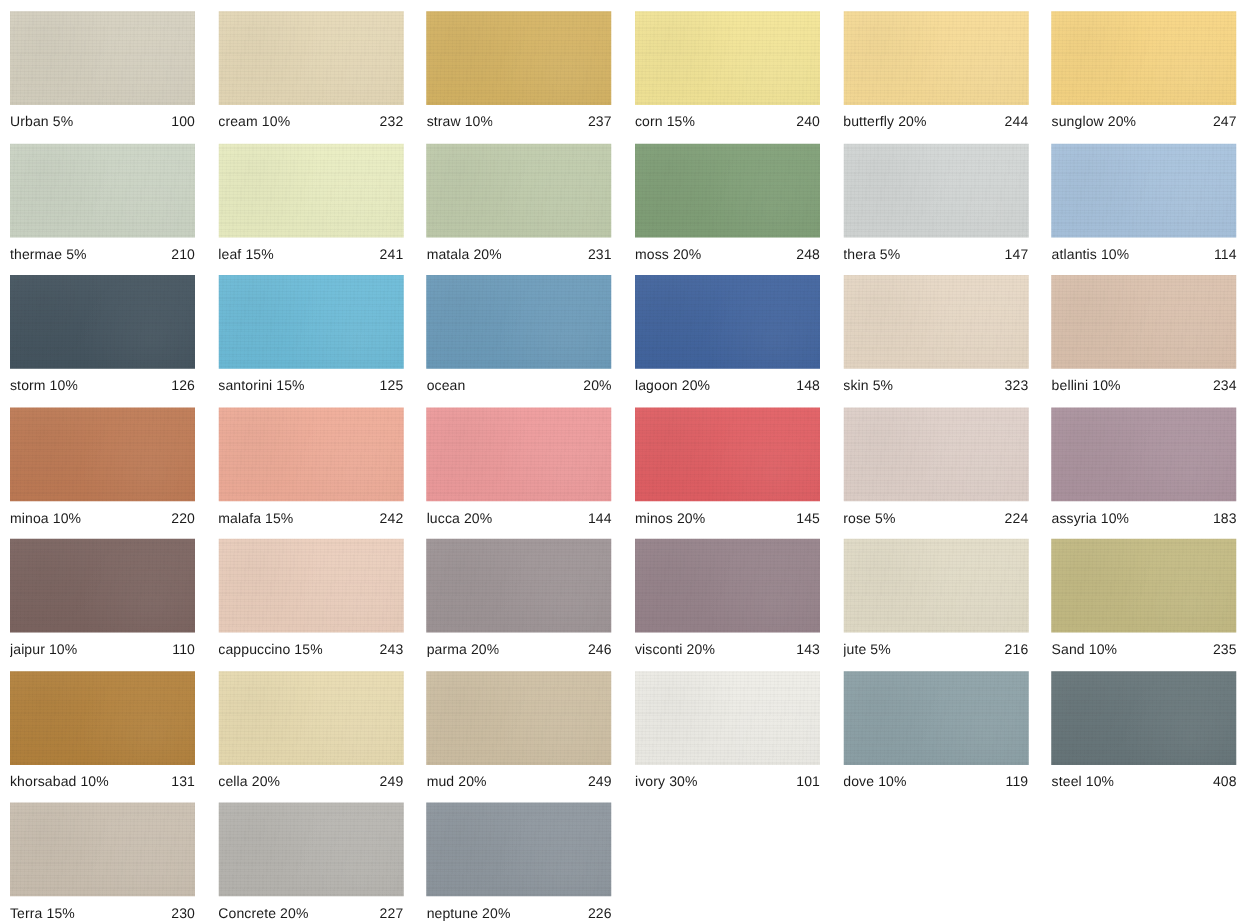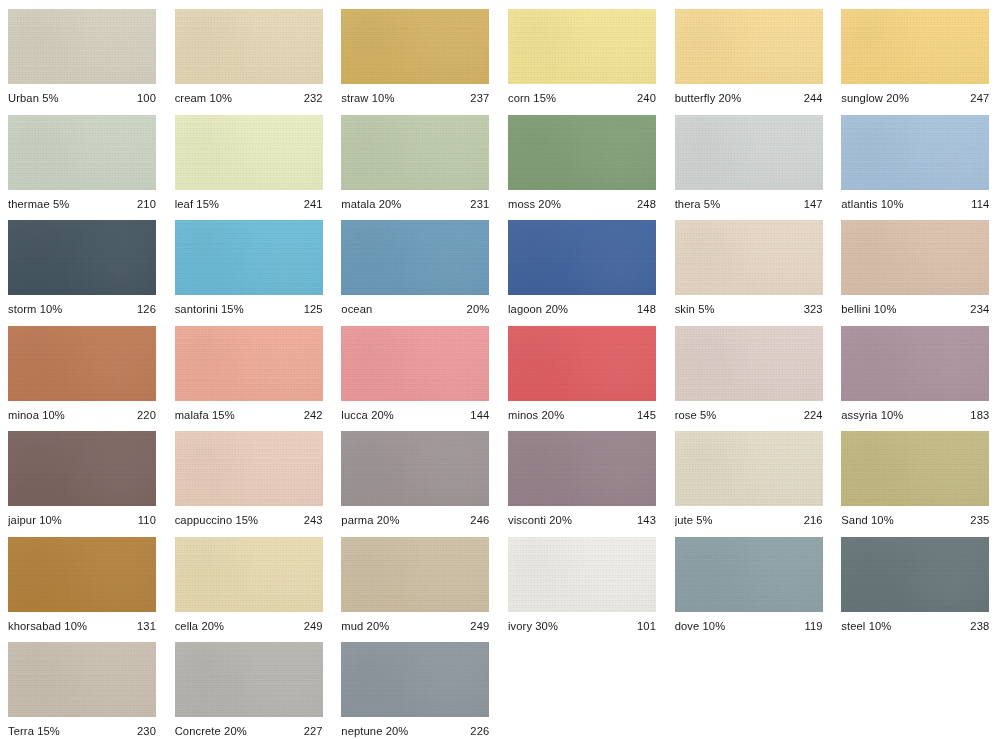--- a/index.html
+++ b/index.html
@@ -349,21 +349,21 @@
       <div class="swatch-chip" style="background-color: rgb(141, 162, 168);"></div>
       <div class="swatch-caption">
         <span class="swatch-label">dove<span> 10%</span></span>
         <span class="swatch-code">119</span>
       </div>
     </div>
     <div class="swatch-cell">
       <div class="swatch-chip" style="background-color: rgb(103, 118, 122);"></div>
       <div class="swatch-caption">
         <span class="swatch-label">steel<span> 10%</span></span>
-        <span class="swatch-code">238</span>
+        <span class="swatch-code">408</span>
       </div>
     </div>
     <div class="swatch-cell">
       <div class="swatch-chip" style="background-color: rgb(203, 192, 177);"></div>
       <div class="swatch-caption">
         <span class="swatch-label">Terra<span> 15%</span></span>
         <span class="swatch-code">230</span>
       </div>
     </div>
     <div class="swatch-cell">

